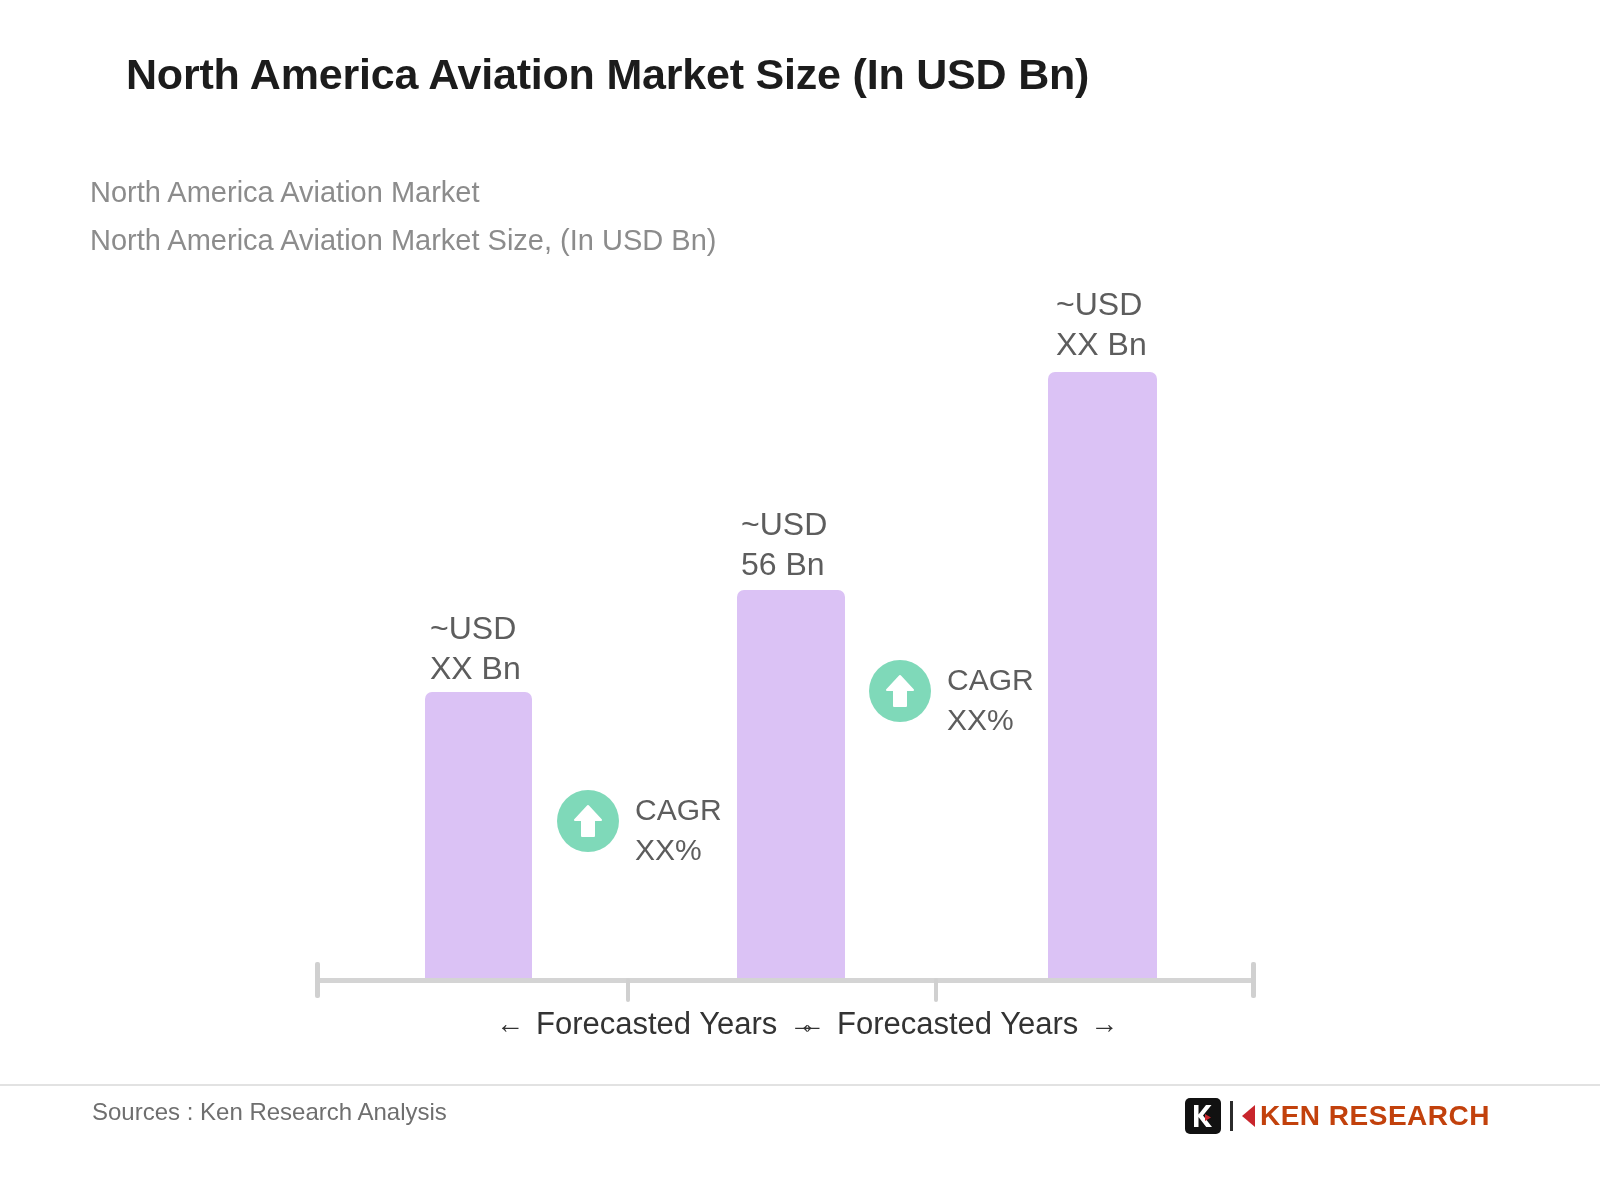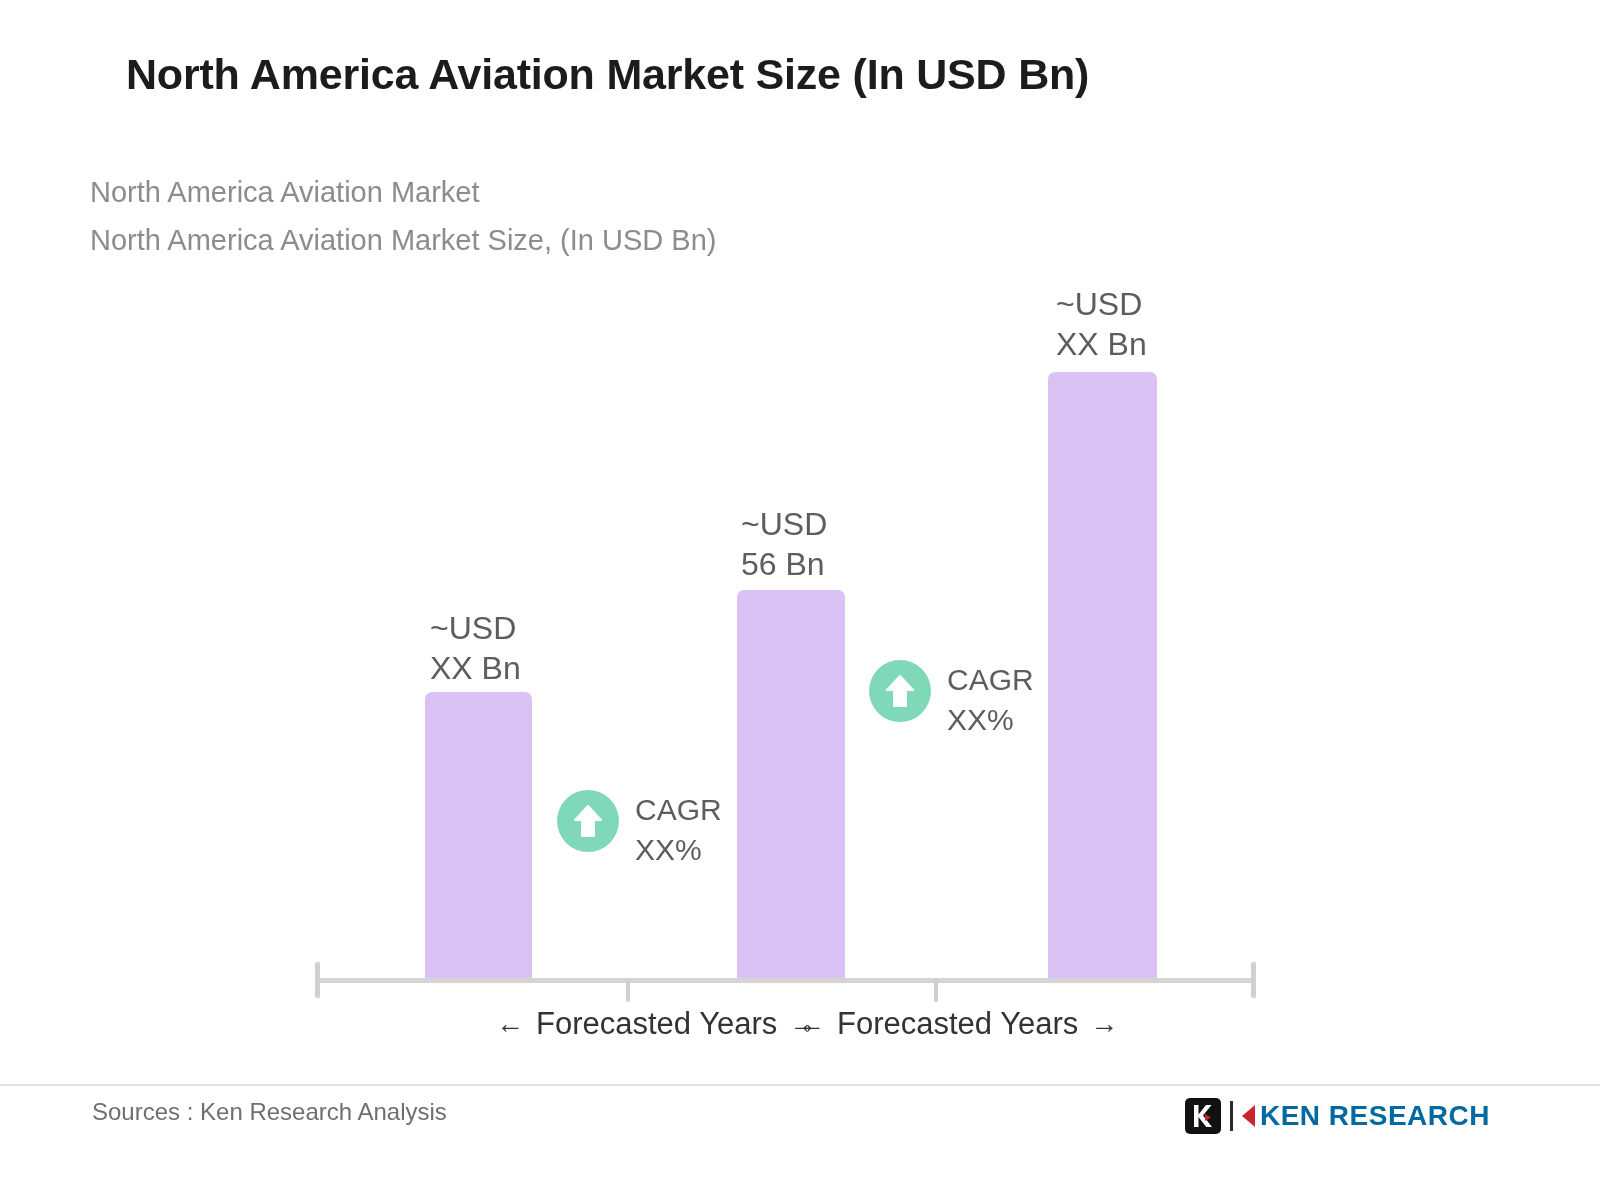--- a/index.html
+++ b/index.html
@@ -162,21 +162,21 @@
   }
   .logo-divider {
     width: 3px;
     height: 30px;
     background: #2b2b2b;
     flex: none;
   }
   .logo-word {
     font-size: 28px;
     font-weight: bold;
-    color: #0369a1;
+    color: #c2410c;
     letter-spacing: 0.5px;
     line-height: 1;
     white-space: nowrap;
     display: flex;
     align-items: center;
     gap: 2px;
   }
   .logo-k-red {
     display: inline-block;
     width: 0;

